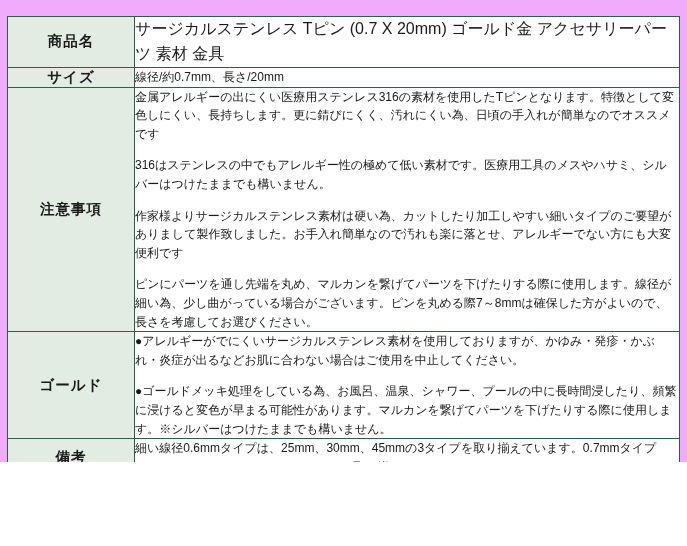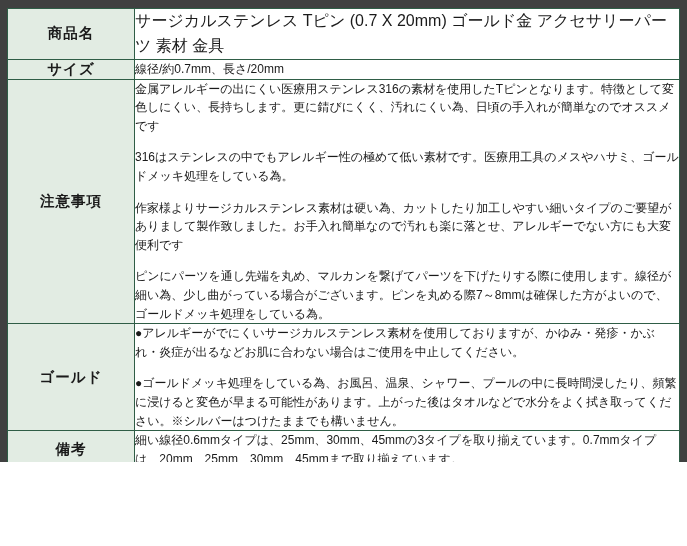--- a/index.html
+++ b/index.html
@@ -8,22 +8,22 @@
     background: #ffffff;
   }
   body {
     font-family: "Liberation Sans", sans-serif;
     color: #111111;
   }
   .page {
     width: 687px;
     height: 462px;
     box-sizing: border-box;
-    padding: 8px 7px 7px 7px;
-    background: #404040;
+    padding: 16px 7px 7px 7px;
+    background: #f0abfc;
     overflow: hidden;
   }
   table.spec {
     border-collapse: collapse;
     width: 673px;
     table-layout: fixed;
     border: 1px solid #2f5d46;
   }
   table.spec td {
     border: 1px solid #2f5d46;
@@ -73,30 +73,30 @@
       <tr>
         <td class="label">サイズ</td>
         <td class="value">
           <p>線径/約0.7mm、長さ/20mm</p>
         </td>
       </tr>
       <tr>
         <td class="label">注意事項</td>
         <td class="value">
           <p>金属アレルギーの出にくい医療用ステンレス316の素材を使用したTピンとなります。特徴として変色しにくい、長持ちします。更に錆びにくく、汚れにくい為、日頃の手入れが簡単なのでオススメです</p>
-          <p>316はステンレスの中でもアレルギー性の極めて低い素材です。医療用工具のメスやハサミ、ゴールドメッキ処理をしている為。</p>
+          <p>316はステンレスの中でもアレルギー性の極めて低い素材です。医療用工具のメスやハサミ、シルバーはつけたままでも構いません。</p>
           <p>作家様よりサージカルステンレス素材は硬い為、カットしたり加工しやすい細いタイプのご要望がありまして製作致しました。お手入れ簡単なので汚れも楽に落とせ、アレルギーでない方にも大変便利です</p>
-          <p>ピンにパーツを通し先端を丸め、マルカンを繋げてパーツを下げたりする際に使用します。線径が細い為、少し曲がっている場合がございます。ピンを丸める際7～8mmは確保した方がよいので、ゴールドメッキ処理をしている為。</p>
+          <p>ピンにパーツを通し先端を丸め、マルカンを繋げてパーツを下げたりする際に使用します。線径が細い為、少し曲がっている場合がございます。ピンを丸める際7～8mmは確保した方がよいので、長さを考慮してお選びください。</p>
         </td>
       </tr>
       <tr>
         <td class="label">ゴールド</td>
         <td class="value">
           <p>●アレルギーがでにくいサージカルステンレス素材を使用しておりますが、かゆみ・発疹・かぶれ・炎症が出るなどお肌に合わない場合はご使用を中止してください。</p>
-          <p>●ゴールドメッキ処理をしている為、お風呂、温泉、シャワー、プールの中に長時間浸したり、頻繁に浸けると変色が早まる可能性があります。上がった後はタオルなどで水分をよく拭き取ってください。※シルバーはつけたままでも構いません。</p>
+          <p>●ゴールドメッキ処理をしている為、お風呂、温泉、シャワー、プールの中に長時間浸したり、頻繁に浸けると変色が早まる可能性があります。マルカンを繋げてパーツを下げたりする際に使用します。※シルバーはつけたままでも構いません。</p>
         </td>
       </tr>
       <tr>
         <td class="label">備考</td>
         <td class="value">
           <p>細い線径0.6mmタイプは、25mm、30mm、45mmの3タイプを取り揃えています。0.7mmタイプは、20mm、25mm、30mm、45mmまで取り揃えています。</p>
         </td>
       </tr>
     </tbody>
   </table>

